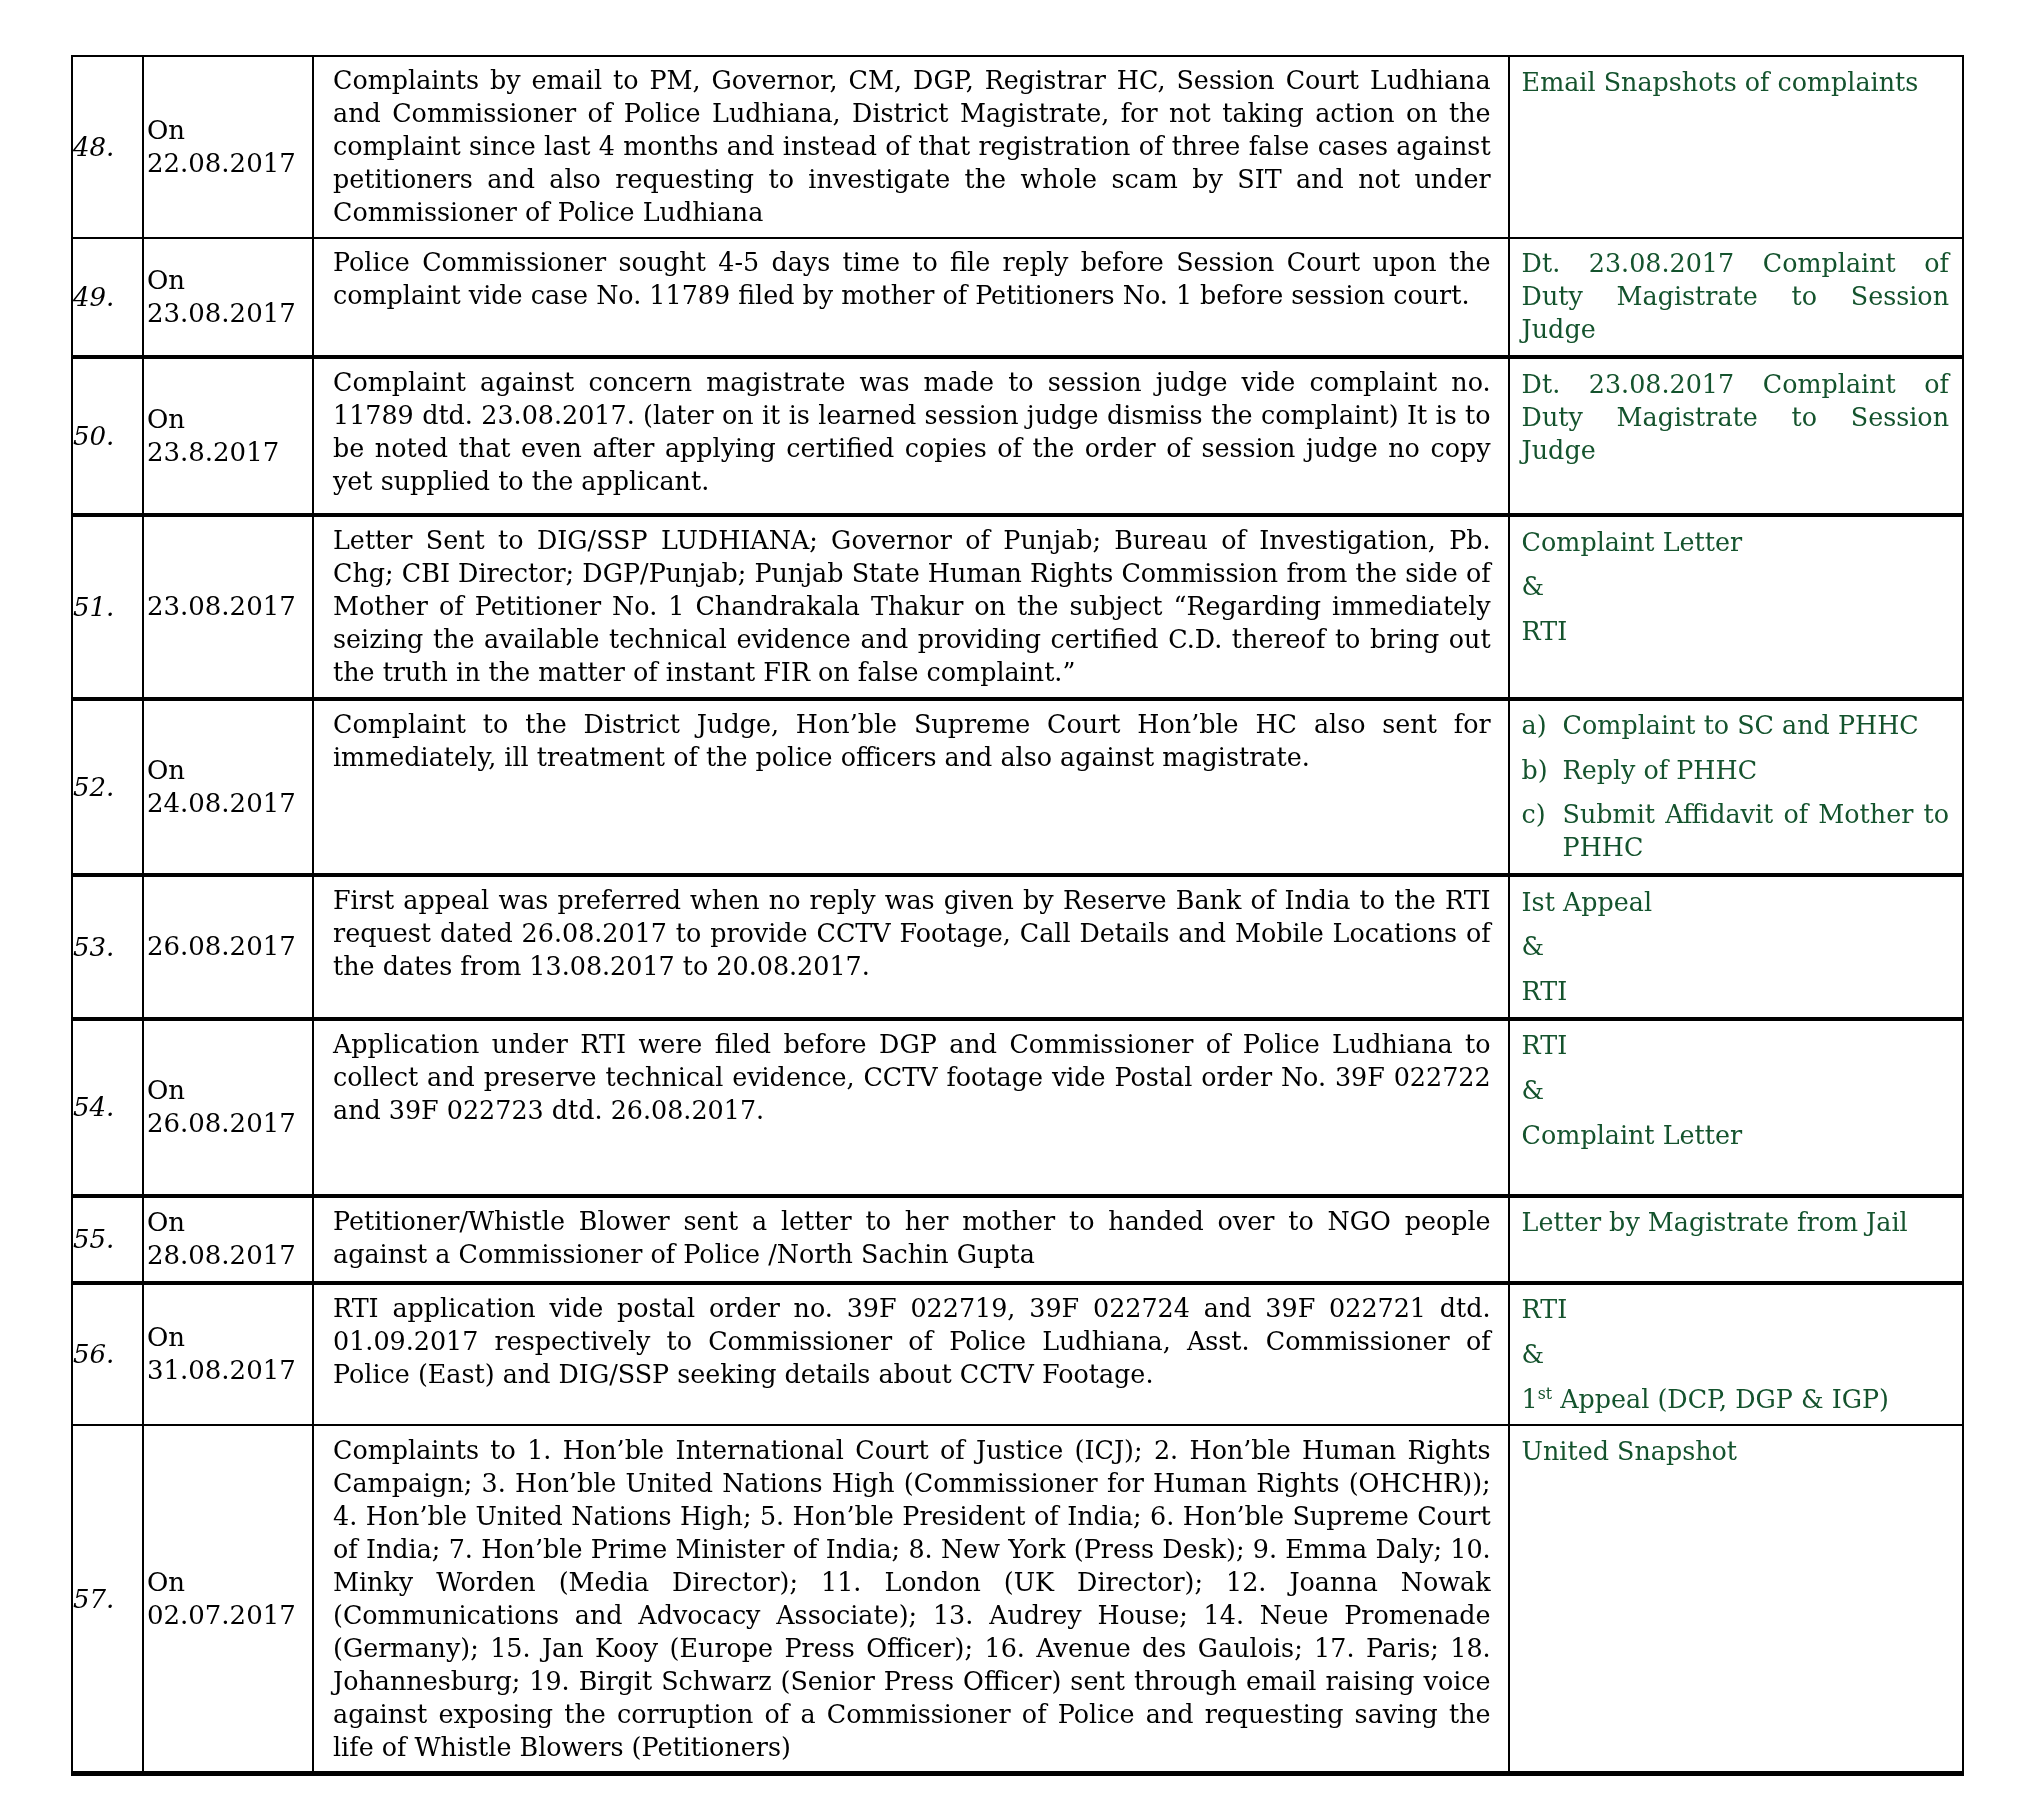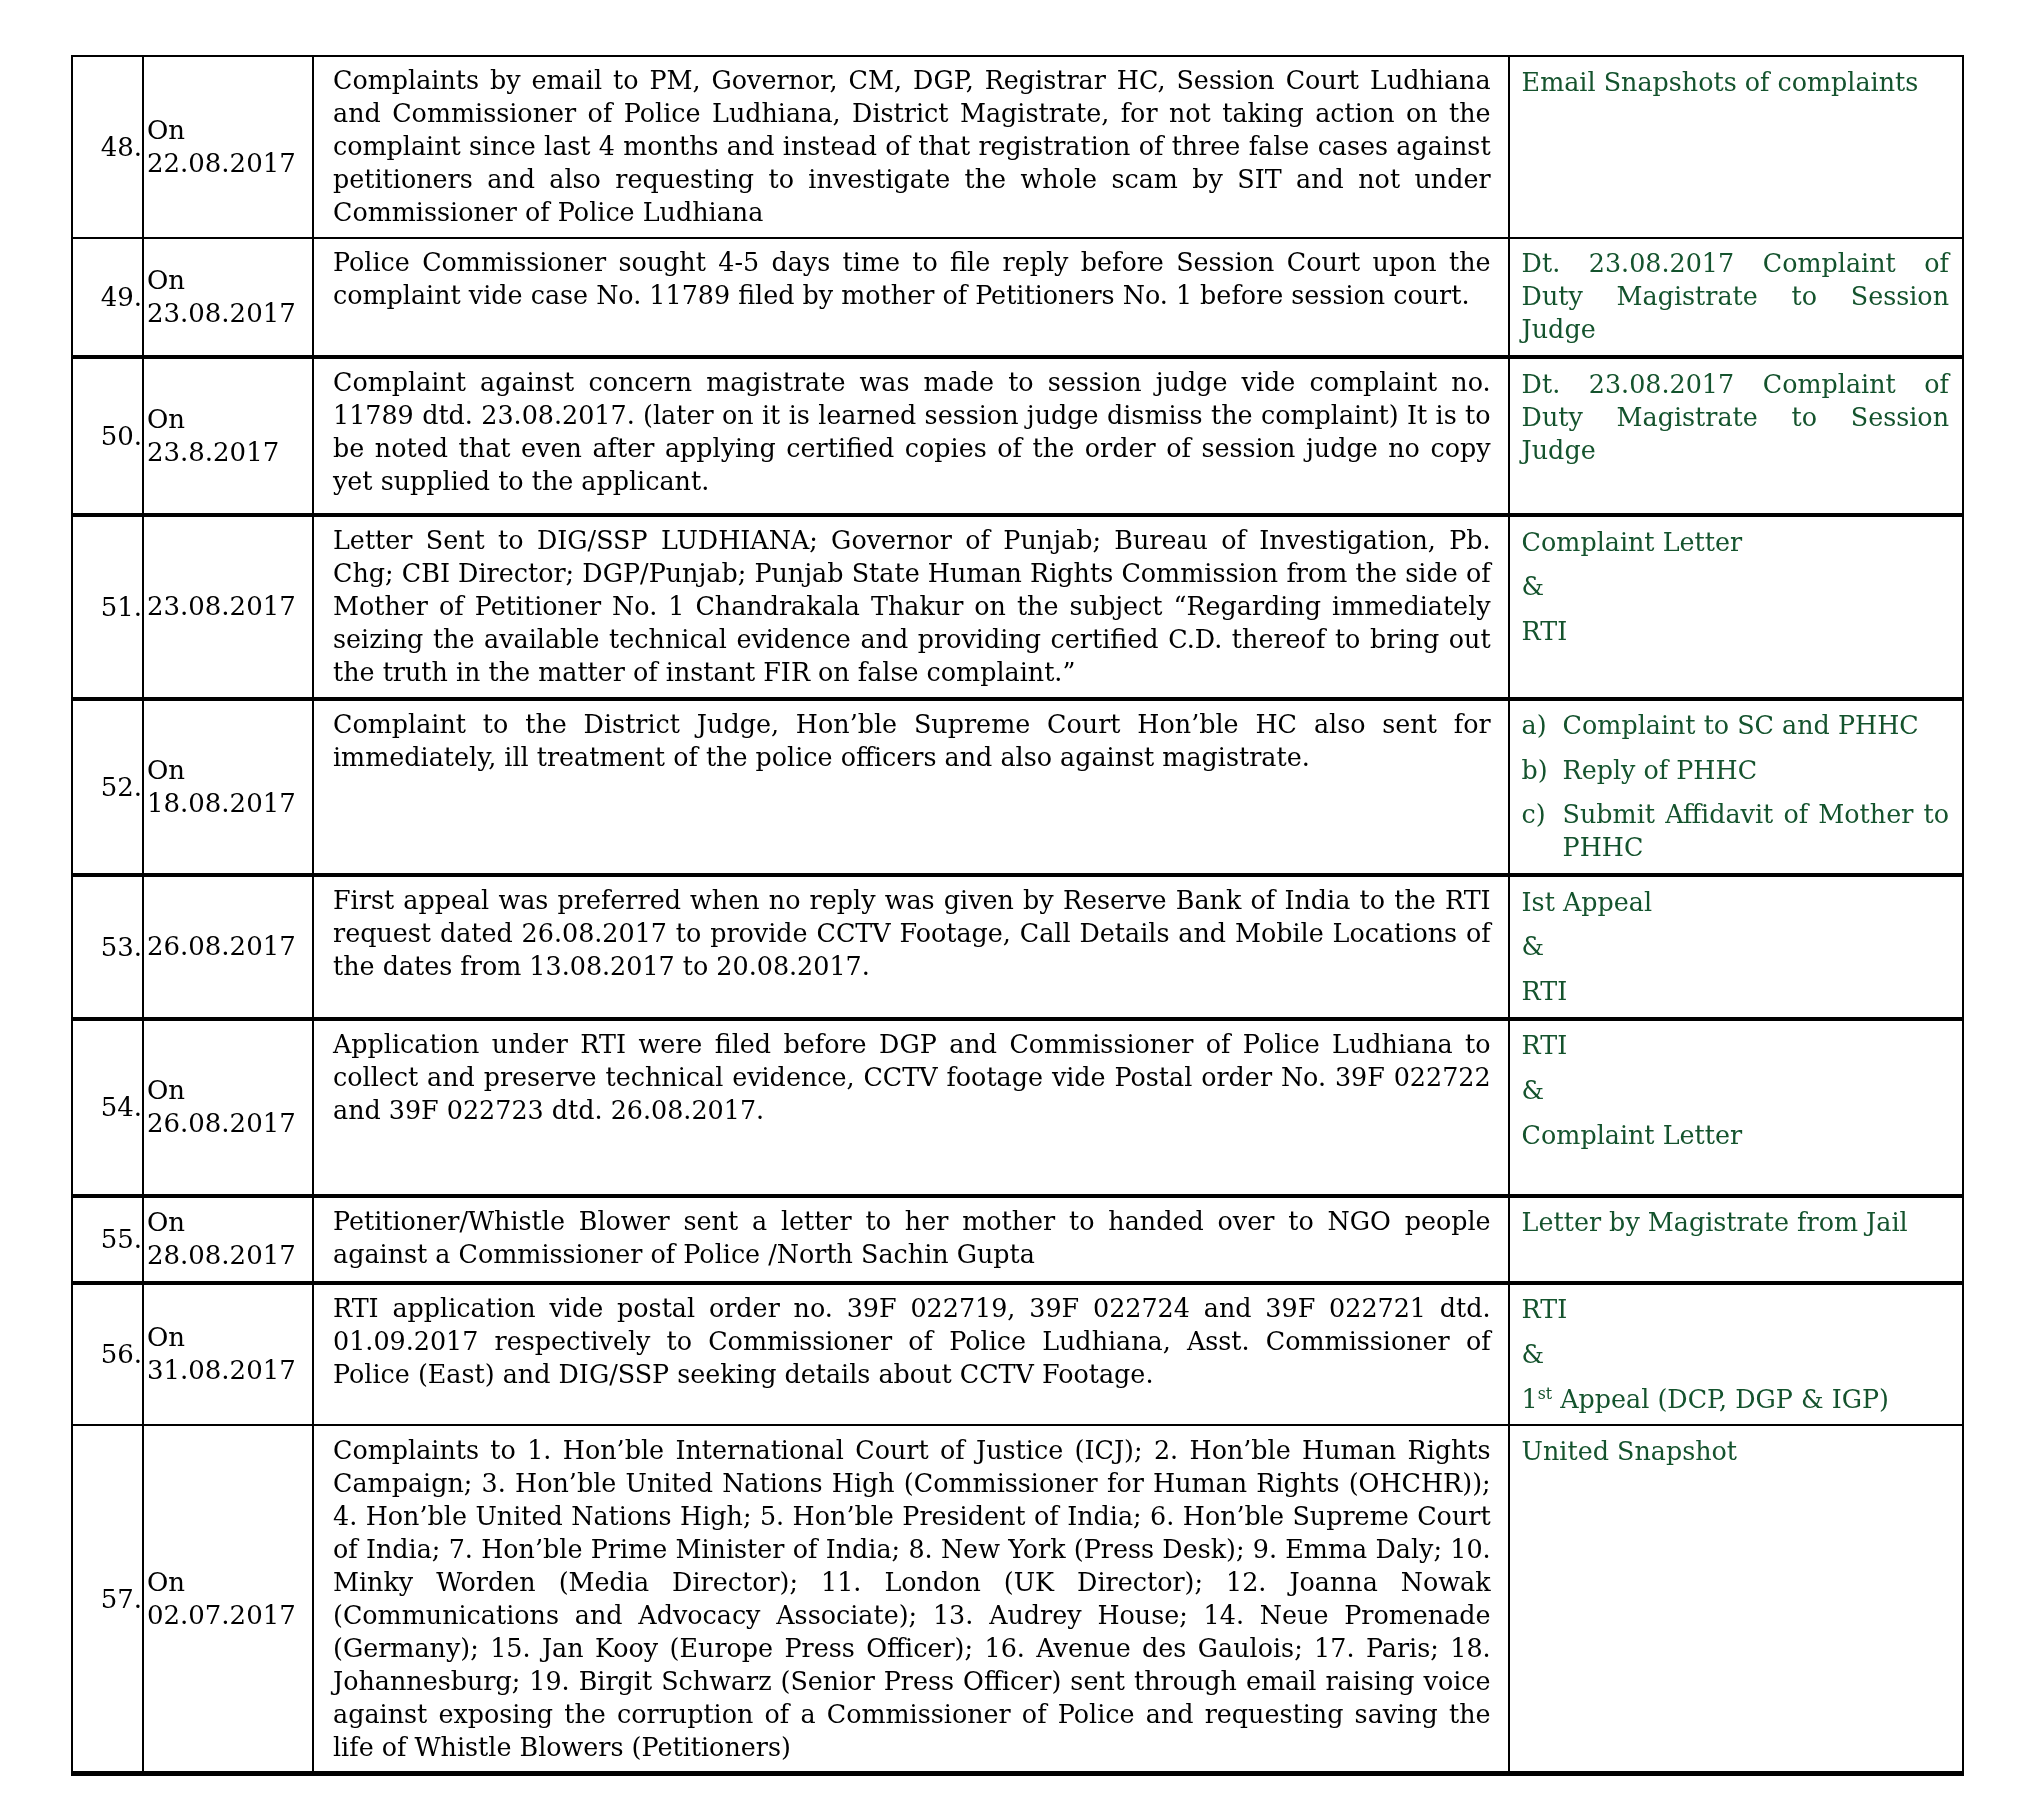--- a/index.html
+++ b/index.html
@@ -43,23 +43,24 @@
   tbody tr:nth-child(7)  { height: 177px; }
   tbody tr:nth-child(8)  { height: 87px; }
   tbody tr:nth-child(9)  { height: 129px; }
   tbody tr:nth-child(10) { height: 329px; }
 
   tr.b-thin  > td { border-bottom-width: 1.5px; }
   tr.b-thick > td { border-bottom-width: 4.4px; }
   tbody tr:last-child > td { border-bottom-width: 5.1px; }
 
   .c-no {
-    text-align: right;
+    text-align: left;
     vertical-align: middle;
     font-size: 26px;
+    font-style: italic;
   }
   .c-date {
     vertical-align: middle;
     font-size: 26px;
     line-height: 33px;
     padding: 4.4px 2.9px;
   }
   .c-desc {
     font-size: 25.4px;
     line-height: 33px;
@@ -146,21 +147,21 @@
           <div class="annex-line">Complaint Letter</div>
           <div class="annex-line">&amp;</div>
           <div class="annex-line">RTI</div>
         </td>
       </tr>
 
       <tr class="b-thick">
         <td class="c-no">52.</td>
         <td class="c-date">
           <div>On</div>
-          <div>18.08.2017</div>
+          <div>24.08.2017</div>
         </td>
         <td class="c-desc">Complaint to the District Judge, Hon’ble Supreme Court Hon’ble HC also sent for immediately, ill treatment of the police officers and also against magistrate.</td>
         <td class="c-anx">
           <div class="annex-item">
             <span class="label">a)</span>
             <span class="text">Complaint to SC and PHHC</span>
           </div>
           <div class="annex-item">
             <span class="label">b)</span>
             <span class="text">Reply of PHHC</span>

